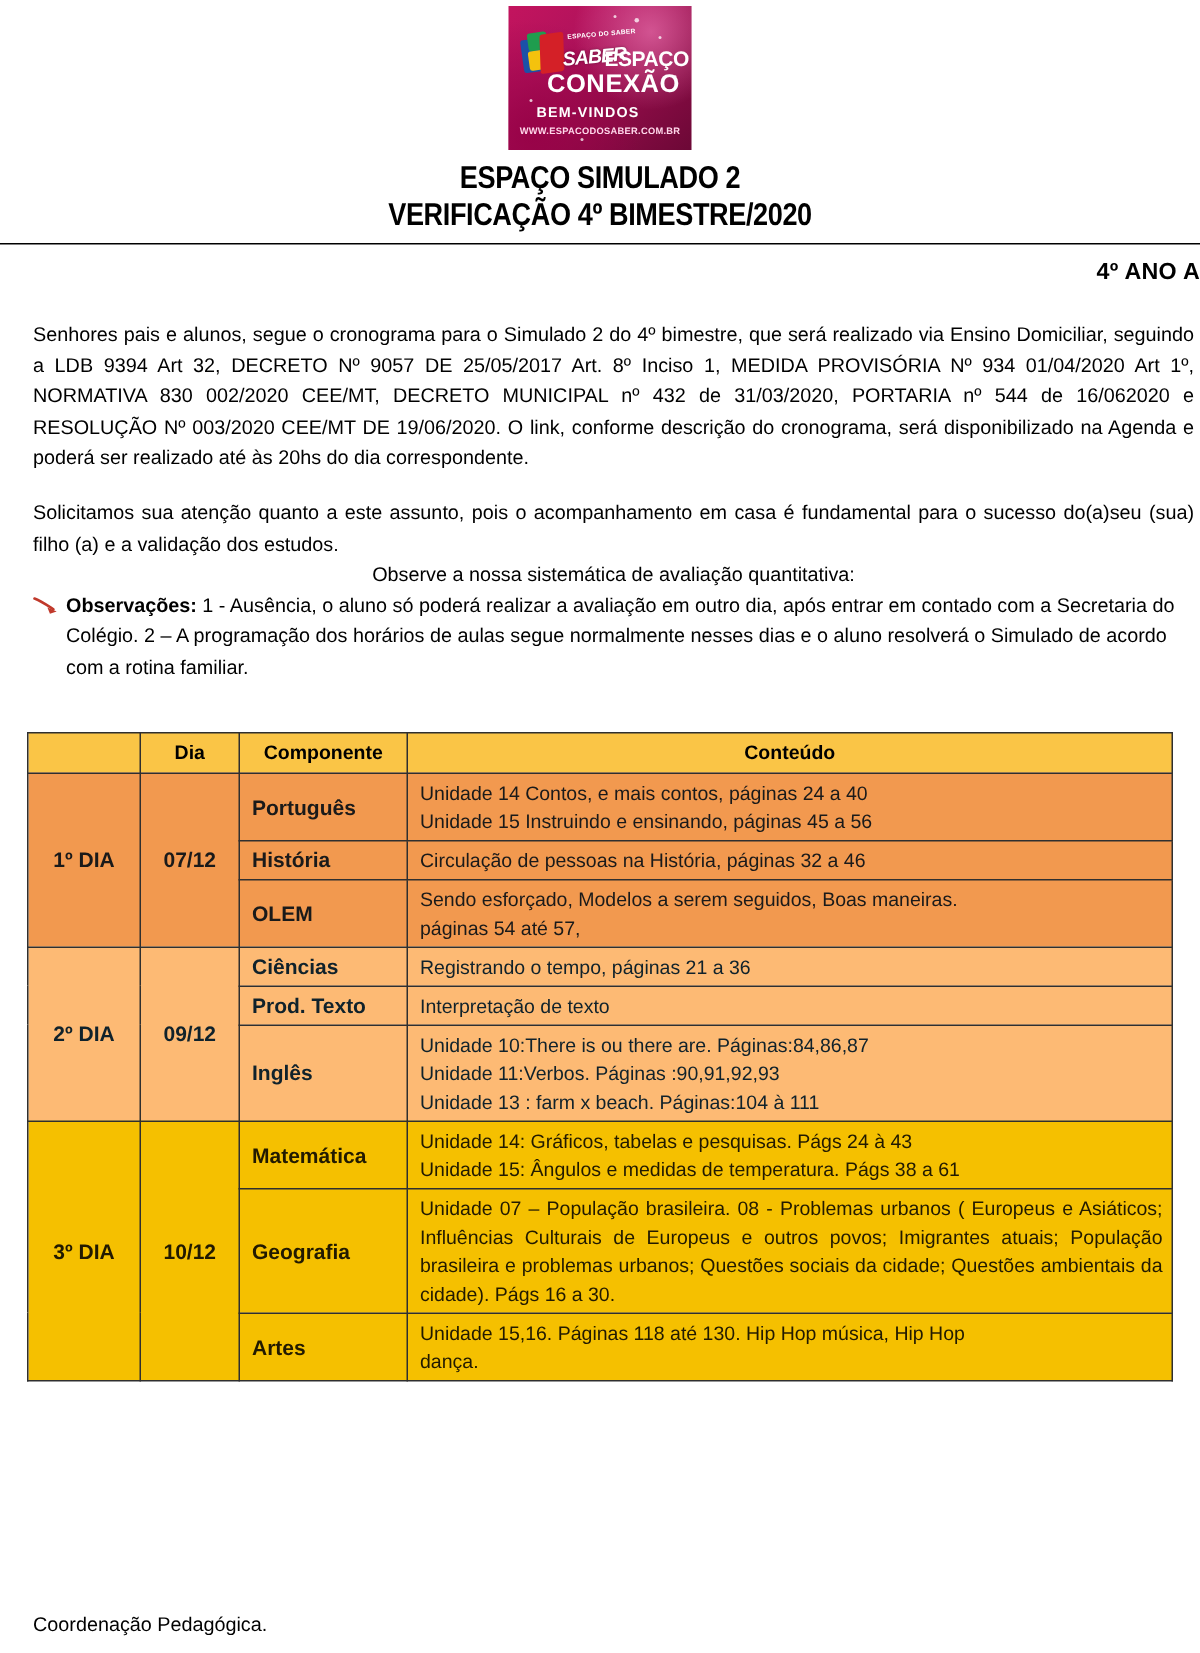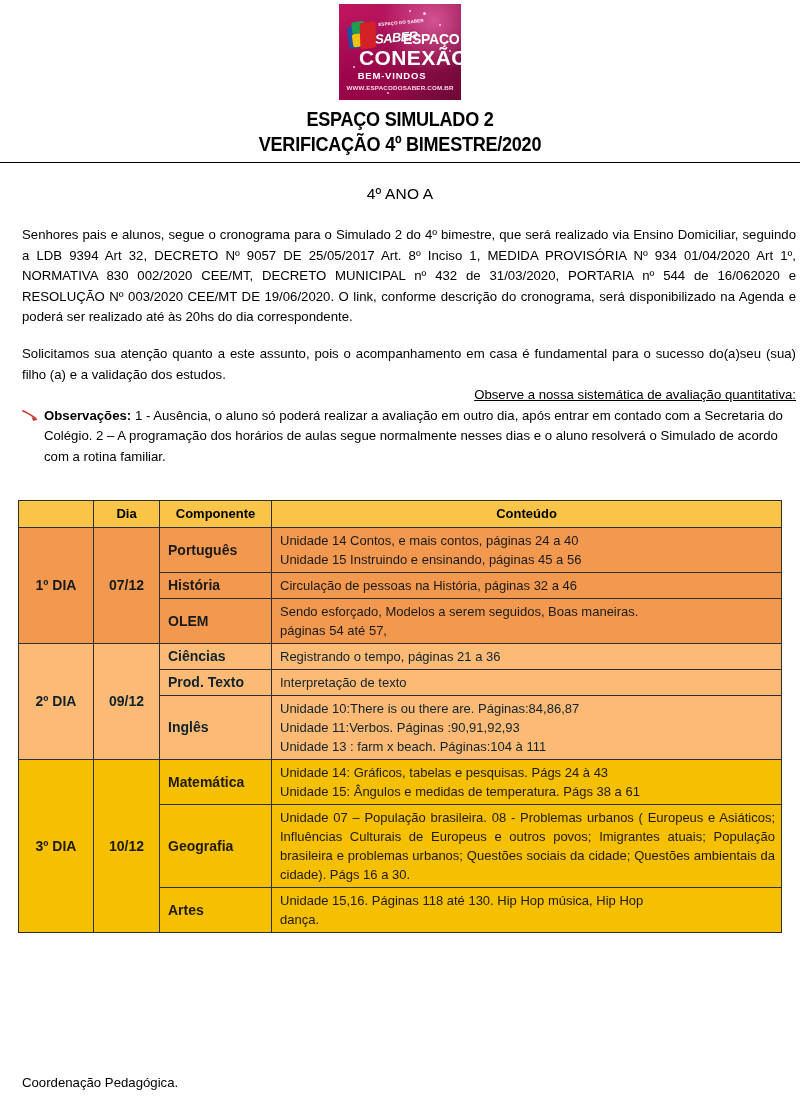--- a/index.html
+++ b/index.html
@@ -87,21 +87,21 @@
     font-size: 14px;
     font-weight: bold;
     color: #ffffff;
     letter-spacing: -0.3px;
   }
   .logo-conexao {
     position: absolute;
     left: 20px; top: 42px;
     width: 100px;
     text-align: center;
-    font-size: 21px;
+    font-size: 17px;
     font-weight: bold;
     color: #ffffff;
     letter-spacing: 0.4px;
   }
   .logo-bem {
     position: absolute;
     left: 0; top: 66px;
     width: 106px;
     text-align: center;
     font-size: 9.5px;
@@ -131,44 +131,44 @@
     line-height: 25px;
     white-space: nowrap;
   }
   .hr-rule {
     border: none;
     border-top: 1.2px solid #000;
     margin: 6px 0 0 0;
     width: 800px;
   }
   .subtitle-year {
-    text-align: center;
-    font-weight: normal;
+    text-align: right;
+    font-weight: bold;
     font-size: 15.5px;
-    margin-top: 22px;
+    margin-top: 10px;
     letter-spacing: 0.2px;
   }
   .subtitle-level {
     text-align: center;
     font-weight: bold;
     font-size: 12.5px;
     margin-top: 22px;
     letter-spacing: 0.3px;
   }
 
   
   .body-copy {
     margin: 22px 4px 0 22px;
     font-size: 13.2px;
     line-height: 20.6px;
     text-align: justify;
   }
   .para { margin: 0; }
   .para + .para { margin-top: 16px; }
-  .plain-line { margin: 0; font-size: 13.2px; line-height: 20.6px; text-align: right; text-decoration: underline; }
+  .plain-line { margin: 0; font-size: 13.2px; line-height: 20.6px; text-align: center; }
 
   .bullet-list { margin: 0; padding: 0; list-style: none; }
   .bullet-item {
     position: relative;
     padding-left: 22px;
     font-size: 13.2px;
     line-height: 20.6px;
     text-align: left;
   }
   .bullet-item.hang { padding-left: 22px; }

